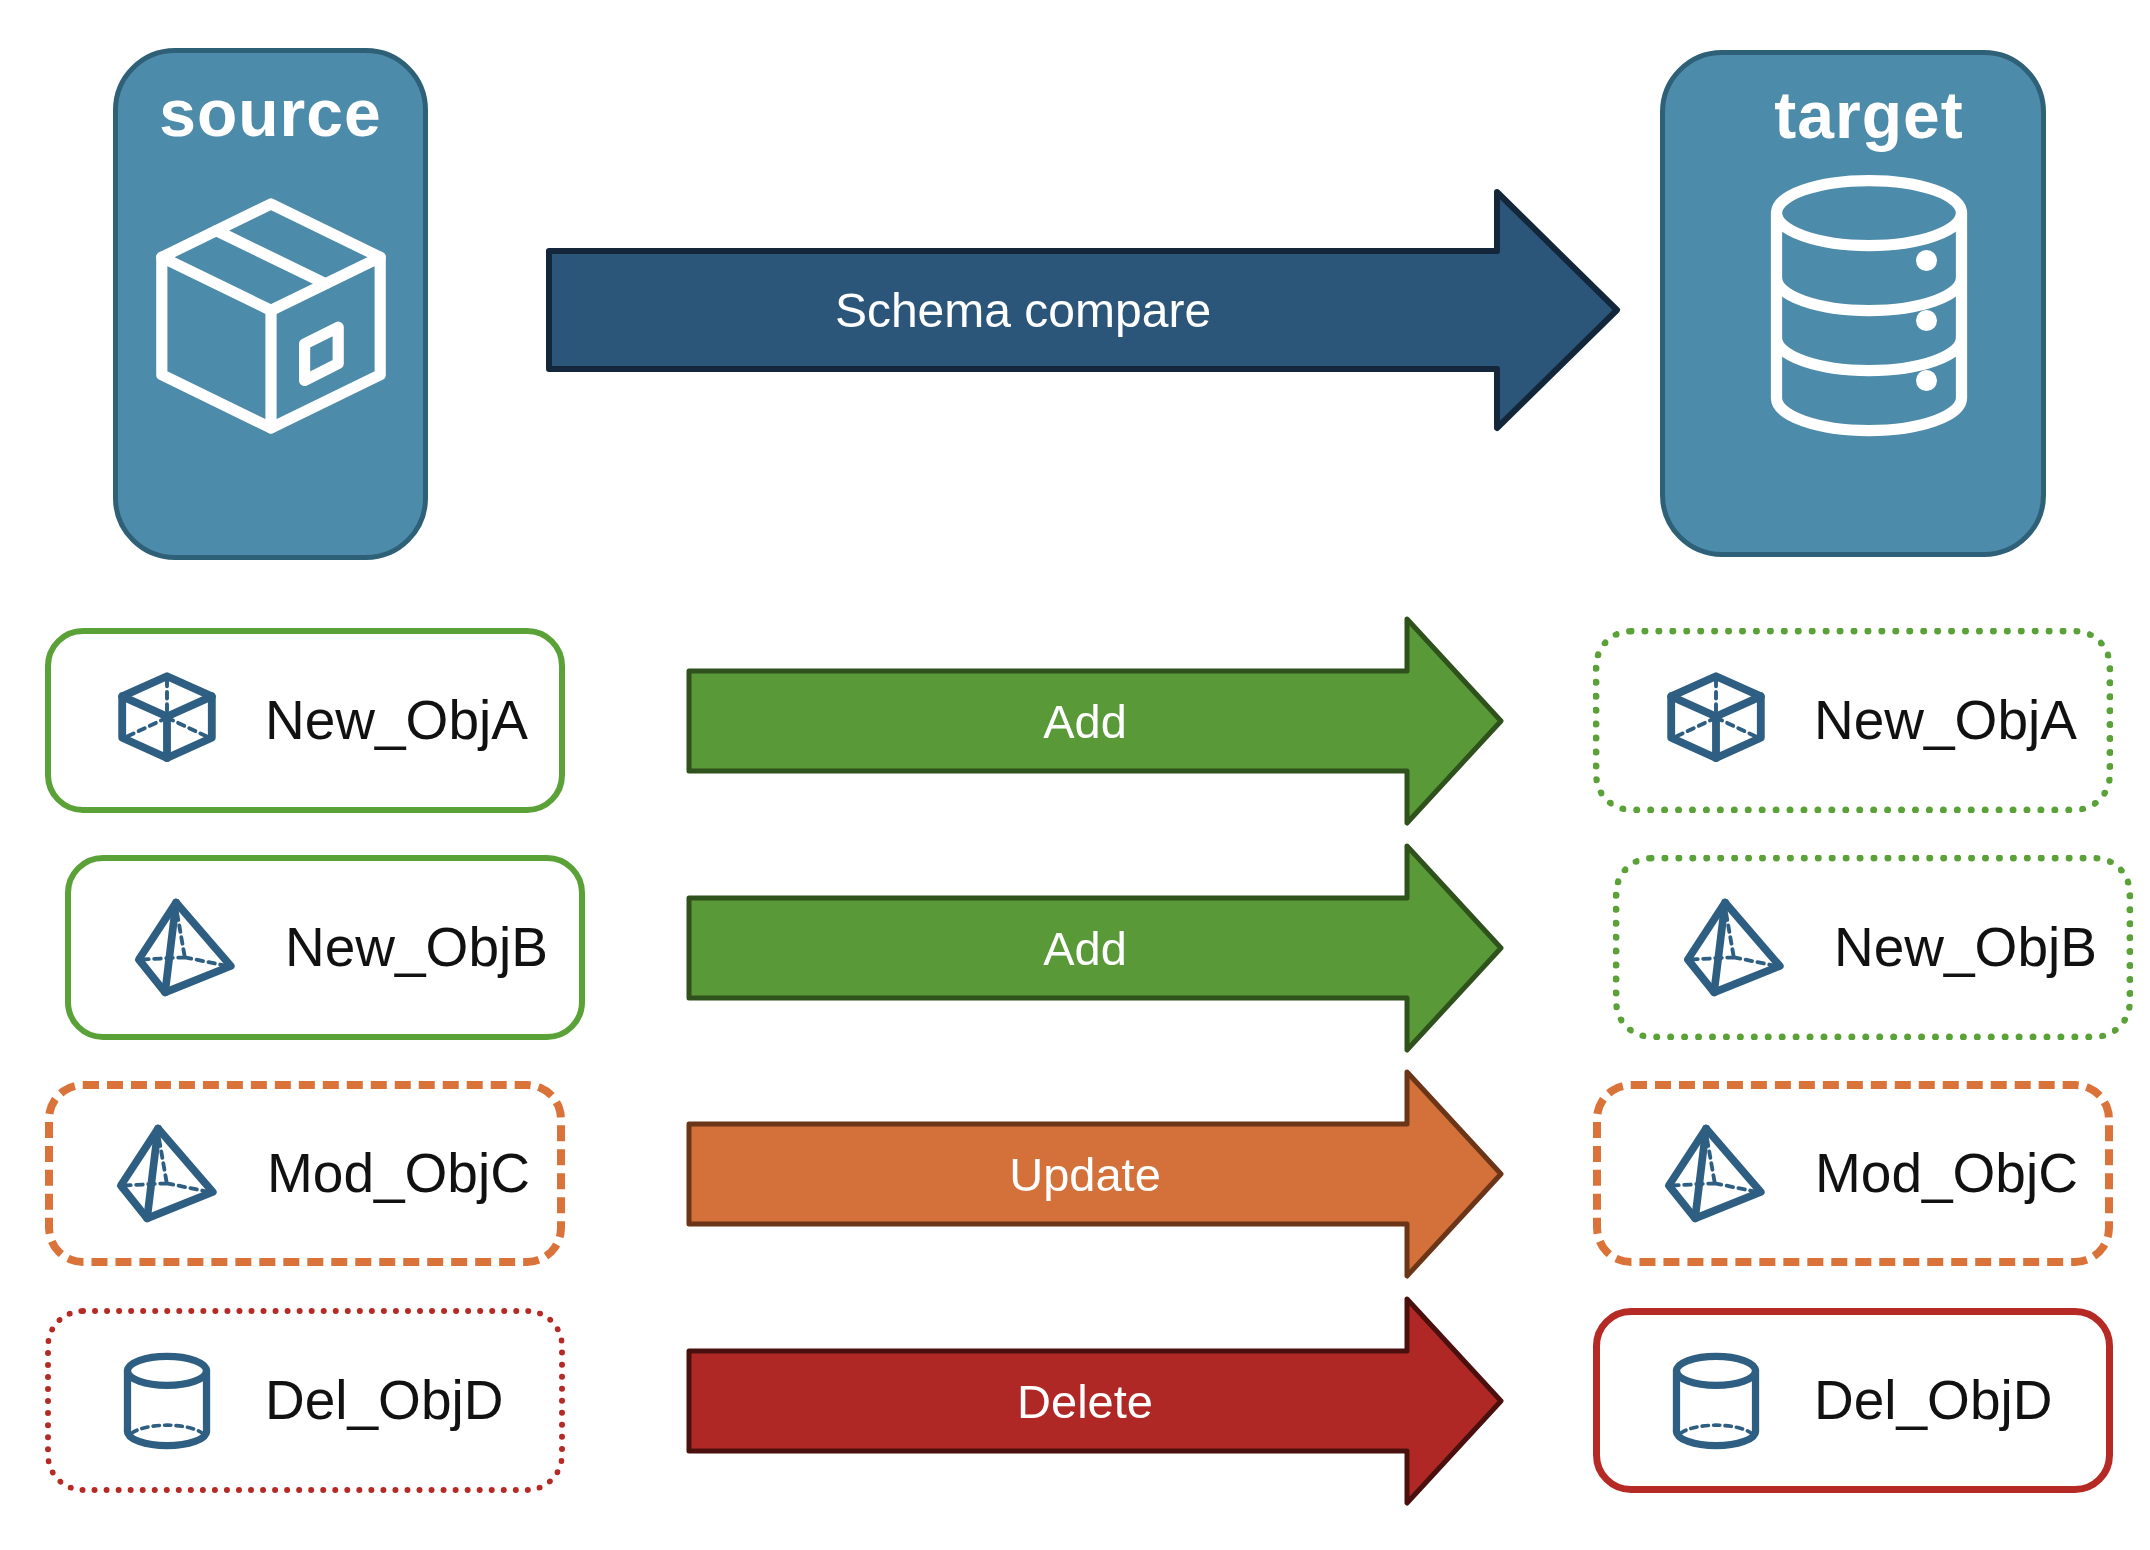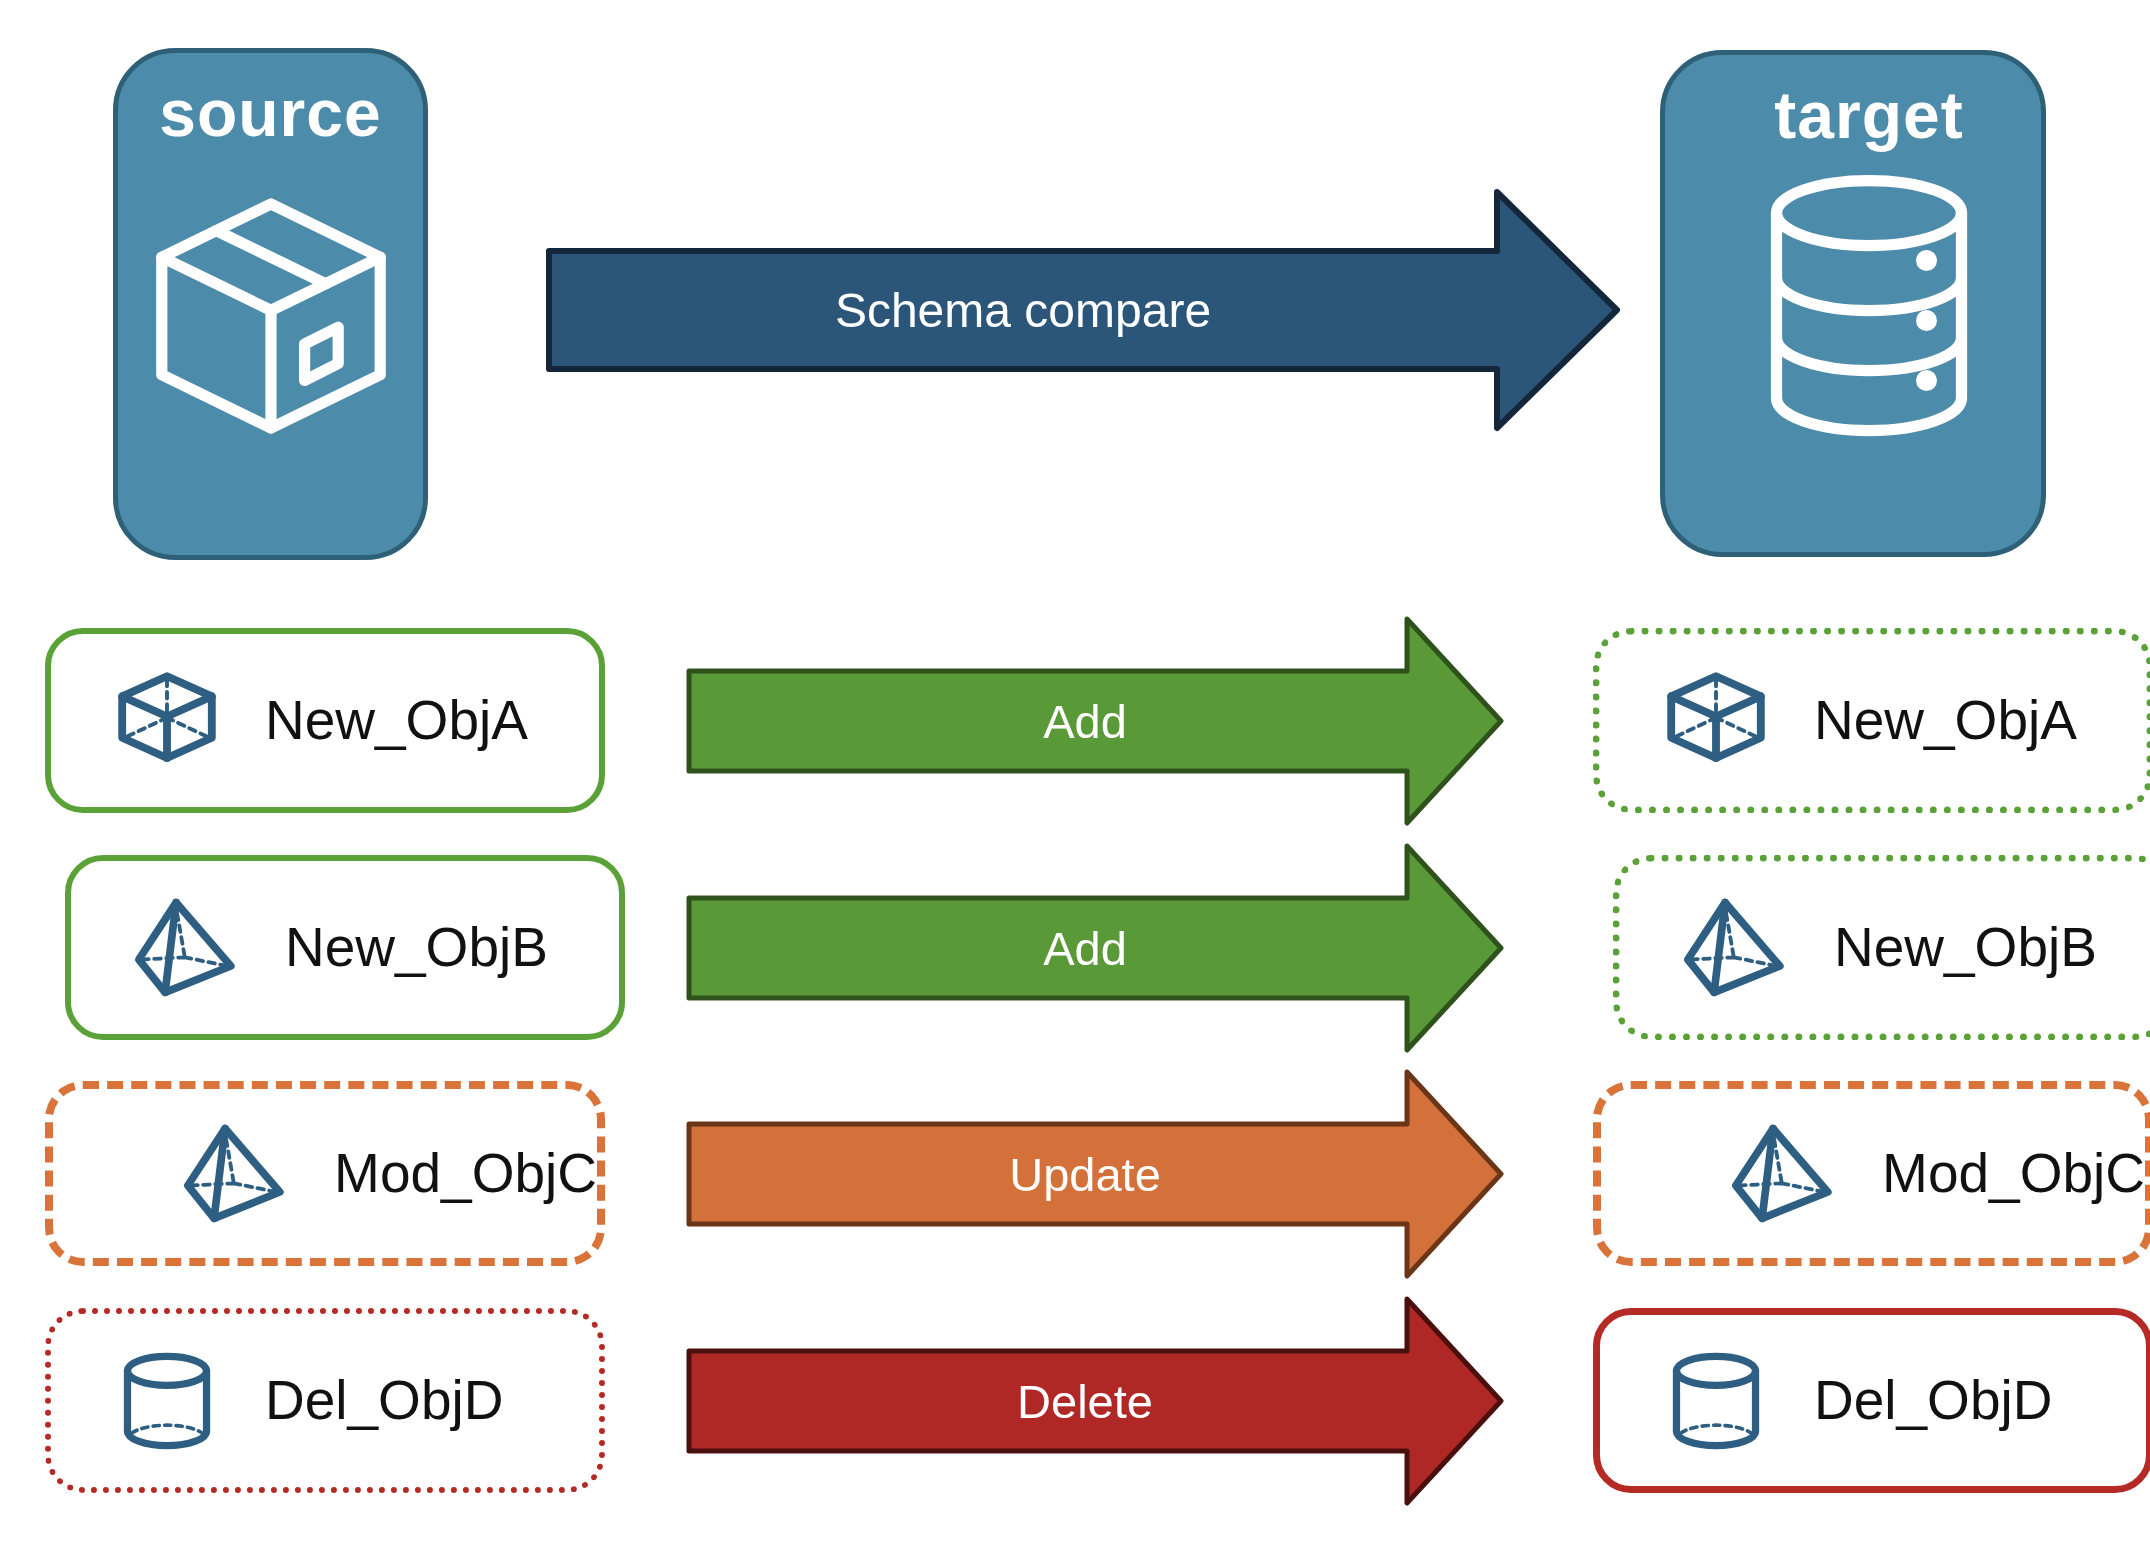--- a/index.html
+++ b/index.html
@@ -16,28 +16,28 @@
   }
   .node-source { left:113px; top:48px;  width:315px; height:512px;text-align:center; }
   .node-target { left:1660px; top:50px; width:386px; height:507px;padding-left:32px; }
   .node-label { color:#ffffff; font-size:66px; font-weight:700; letter-spacing:1px; line-height:1.1; }
   .node-icon { display:block; }
   .pkg-icon { width:280px; height:280px; margin-top:26px; }
   .db-icon  { width:250px; height:275px; margin-top:16px; }
 
   
   .card {
-    position:absolute; box-sizing:border-box; width:560px; height:185px;
+    position:absolute; box-sizing:border-box; width:520px; height:185px;
     border-radius:38px; background:#ffffff;
     display:flex; align-items:center; padding-left:60px; gap:42px;
   }
   .card-left  { left:45px; }
   .card-right { left:1593px; }
   .row-1 { top:628px; }  .row-2 { top:855px;margin-left:20px; }
-  .row-3 { top:1081px;justify-content:flex-end; } .row-4 { top:1308px; }
+  .row-3 { top:1081px; } .row-4 { top:1308px; }
 
   .b-solid-green  { border:6px solid  #5aa237; }
   .b-dotted-green { border:7px dotted #5aa237; }
   .b-dashed-orange{ border:8px dashed #d9733a; }
   .b-dotted-red   { border:6px dotted #b52a25; }
   .b-solid-red    { border:7px solid  #b52a25; }
 
   .obj-icon { width:112px; height:104px; color:#2e5f82; flex:none; }
   .card-label { font-size:55px; color:#111111; line-height:1; white-space:nowrap; }
 

